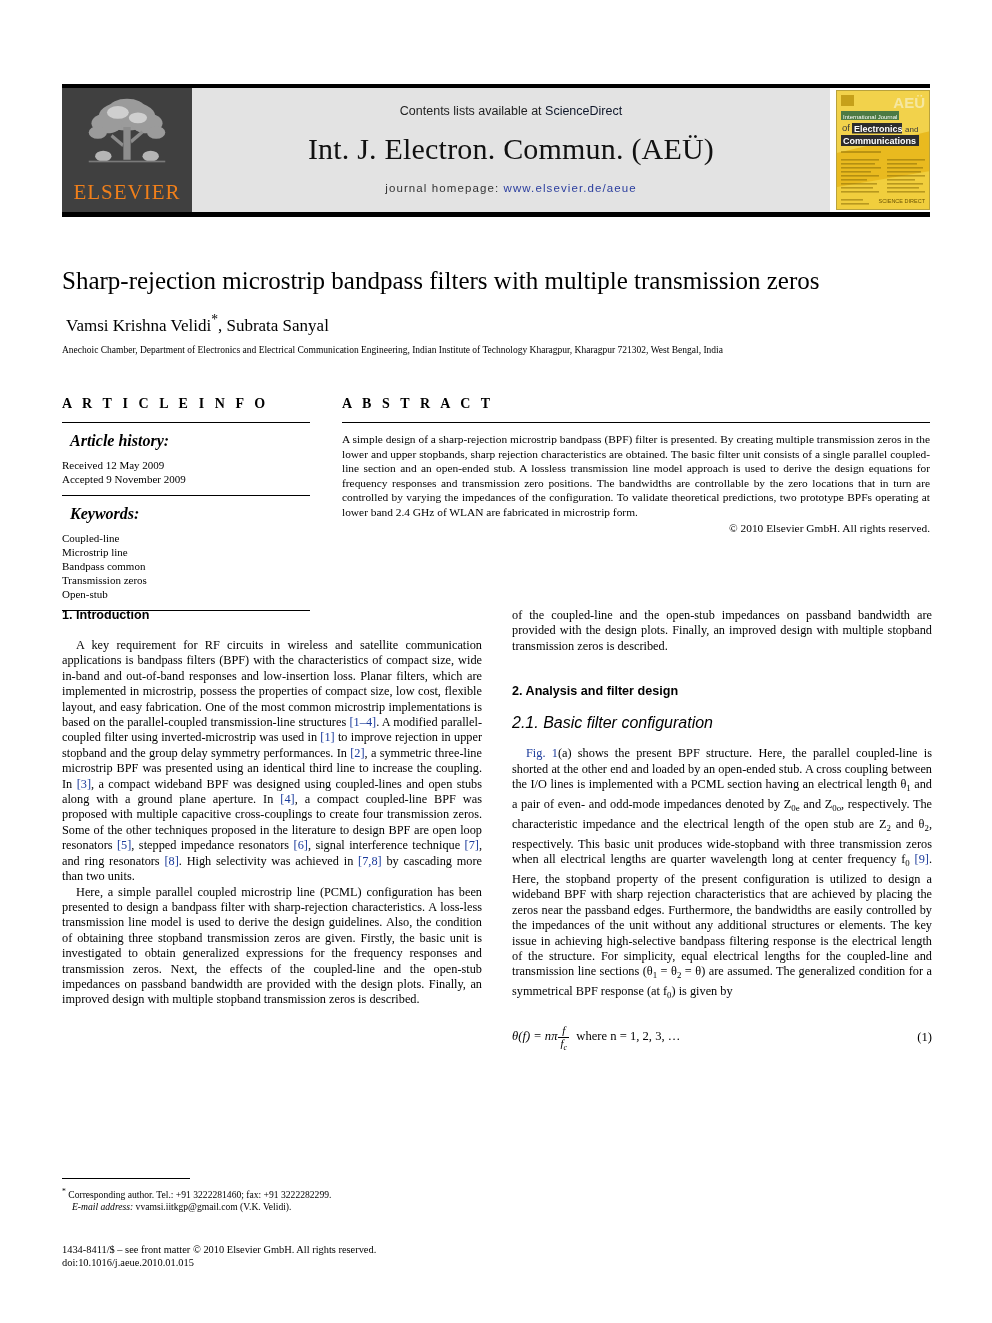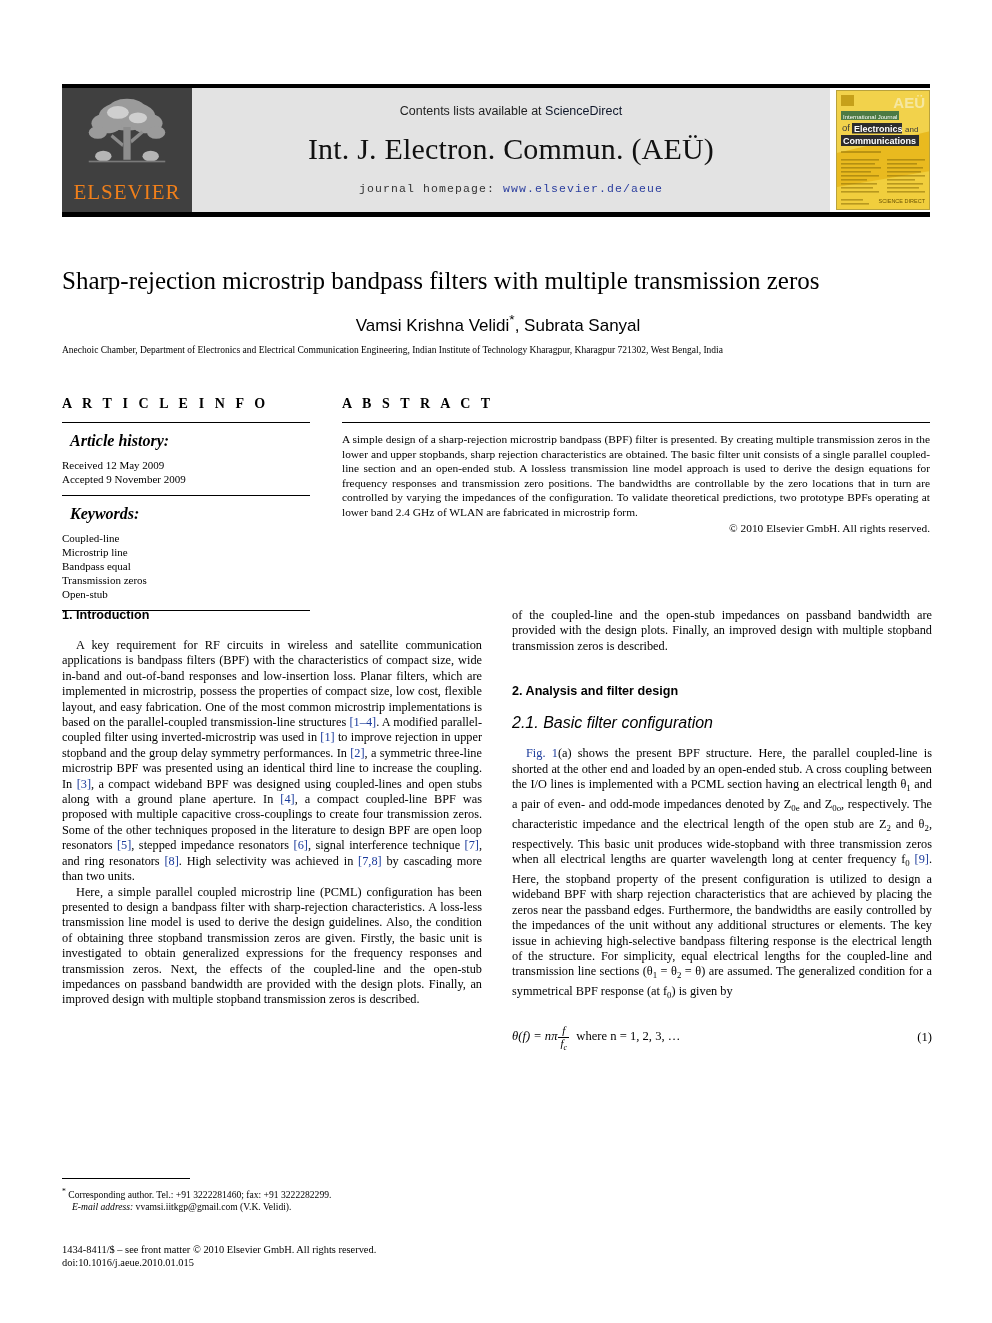--- a/index.html
+++ b/index.html
@@ -80,21 +80,21 @@
   }
   .journal-title {
     font-family: "Liberation Serif", serif;
     font-size: 30px;
     color: #111111;
     letter-spacing: 0.2px;
     margin-bottom: 16px;
     white-space: nowrap;
   }
   .homepage-line {
-    font-family: Liberation Mono, monospace;
+    font-family: Liberation Sans, sans-serif;
     font-size: 11.5px;
     letter-spacing: 1.1px;
     color: #333333;
   }
   .homepage-line .url { color: #2a3d9e; }
 
   
   .els-logo { width: 92px; height: 82px; }
   .els-word {
     font-family: "Liberation Serif", serif;
@@ -117,25 +117,24 @@
   .title-block { position: absolute; left: 62px; top: 266px; width: 868px; }
   .art-title {
     font-family: "Liberation Serif", serif;
     font-size: 25px;
     line-height: 30px;
     color: #000;
     margin: 0 0 16px 0;
     font-weight: normal;
   }
   .authors {
-    font-family: Liberation Sans, sans-serif;
+    font-family: Liberation Serif, serif;
     font-size: 17px;
     margin: 0 0 9px 4px;
     font-weight: normal;
-    text-align: center;
   }
   .authors sup { font-size: 12px; }
   .affil {
     font-family: "Liberation Serif", serif;
     font-size: 9.5px;
     color: #000;
     margin: 0;
   }
 
   
@@ -373,21 +372,21 @@
   <div class="info-col">
     <div class="sec-head">A R T I C L E    I N F O</div>
     <hr class="hr-thin">
     <p class="info-italic">Article history:</p>
     <p class="info-line">Received 12 May 2009</p>
     <p class="info-line">Accepted 9 November 2009</p>
     <hr class="hr-thin2">
     <p class="info-italic">Keywords:</p>
     <p class="info-line">Coupled-line</p>
     <p class="info-line">Microstrip line</p>
-    <p class="info-line">Bandpass equal</p>
+    <p class="info-line">Bandpass common</p>
     <p class="info-line">Transmission zeros</p>
     <p class="info-line">Open-stub</p>
     <hr class="hr-thin2">
   </div>
 
   <div class="abs-col">
     <div class="sec-head">A B S T R A C T</div>
     <hr class="hr-thin">
     <p class="abstract-text">A simple design of a sharp-rejection microstrip bandpass (BPF) filter is presented. By creating multiple transmission zeros in the lower and upper stopbands, sharp rejection characteristics are obtained. The basic filter unit consists of a single parallel coupled-line section and an open-ended stub. A lossless transmission line model approach is used to derive the design equations for frequency responses and transmission zero positions. The bandwidths are controllable by the zero locations that in turn are controlled by varying the impedances of the configuration. To validate theoretical predictions, two prototype BPFs operating at lower band 2.4 GHz of WLAN are fabricated in microstrip form.</p>
     <p class="copyright">© 2010 Elsevier GmbH. All rights reserved.</p>

